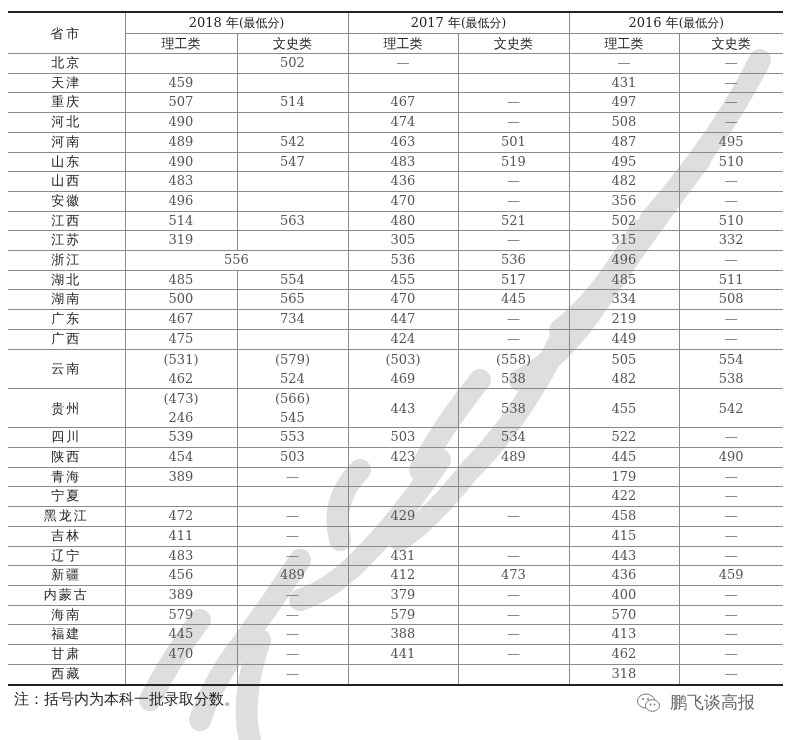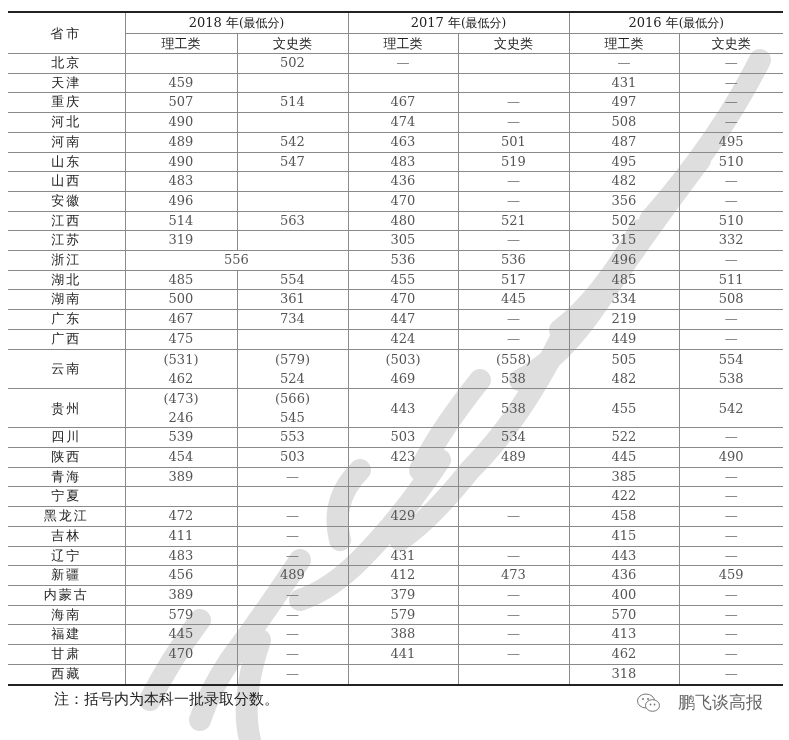--- a/index.html
+++ b/index.html
@@ -11,23 +11,23 @@
   th, td { border: 1px solid #8a8a8a; text-align: center; padding: 0; font-weight: normal; }
   tr > *:first-child { border-left: none; }
   tr > *:last-child { border-right: none; }
   th { font-size: 13px; color: #222; height: 19px; line-height: 19px; }
   th .sub { font-size: 12px; }
   td { font-size: 13px; height: 18.7px; line-height: 18.7px; color: #555; }
   td.prov { color: #222; font-size: 13px; letter-spacing: 2px; }
   td.double { height: 38.4px; line-height: 19.2px; }
   .dash { color: #777; }
   .note { position: absolute; left: 14px; top: 690px; font-size: 15px; color: #222;
-          font-family: "DejaVu Sans", "Liberation Sans", sans-serif; margin-left: 40px; }
+          font-family: "DejaVu Sans", "Liberation Sans", sans-serif; }
   .wm { position: absolute; left: 636px; top: 691px; font-size: 17px; color: #666;
-        font-family: "DejaVu Sans", "Liberation Sans", sans-serif; display: flex; align-items: center; gap: 16px; }
+        font-family: "DejaVu Sans", "Liberation Sans", sans-serif; display: flex; align-items: center; gap: 8px; }
   .wm svg { width: 26px; height: 22px; }
   .brush { position: absolute; left: 0; top: 0; pointer-events: none; }
 </style>
 </head>
 <body>
 
 <svg class="brush" width="789" height="740" viewBox="0 0 789 740">
   <g fill="none" stroke="#d9d9d9" stroke-width="22" stroke-linecap="round" opacity="0.85">
     <path d="M760 60 Q720 140 650 220"></path>
     <path d="M700 160 Q640 240 600 300 Q560 360 520 380"></path>
@@ -173,21 +173,21 @@
           <td>485</td>
           <td>554</td>
           <td>455</td>
           <td>517</td>
           <td>485</td>
           <td>511</td>
         </tr>
         <tr>
           <td class="prov">湖南</td>
           <td>500</td>
-          <td>361</td>
+          <td>565</td>
           <td>470</td>
           <td>445</td>
           <td>334</td>
           <td>508</td>
         </tr>
         <tr>
           <td class="prov">广东</td>
           <td>467</td>
           <td>734</td>
           <td>447</td>
@@ -263,21 +263,21 @@
           <td>489</td>
           <td>445</td>
           <td>490</td>
         </tr>
         <tr>
           <td class="prov">青海</td>
           <td>389</td>
           <td class="dash">—</td>
           <td></td>
           <td></td>
-          <td>385</td>
+          <td>179</td>
           <td class="dash">—</td>
         </tr>
         <tr>
           <td class="prov">宁夏</td>
           <td></td>
           <td></td>
           <td></td>
           <td></td>
           <td>422</td>
           <td class="dash">—</td>

